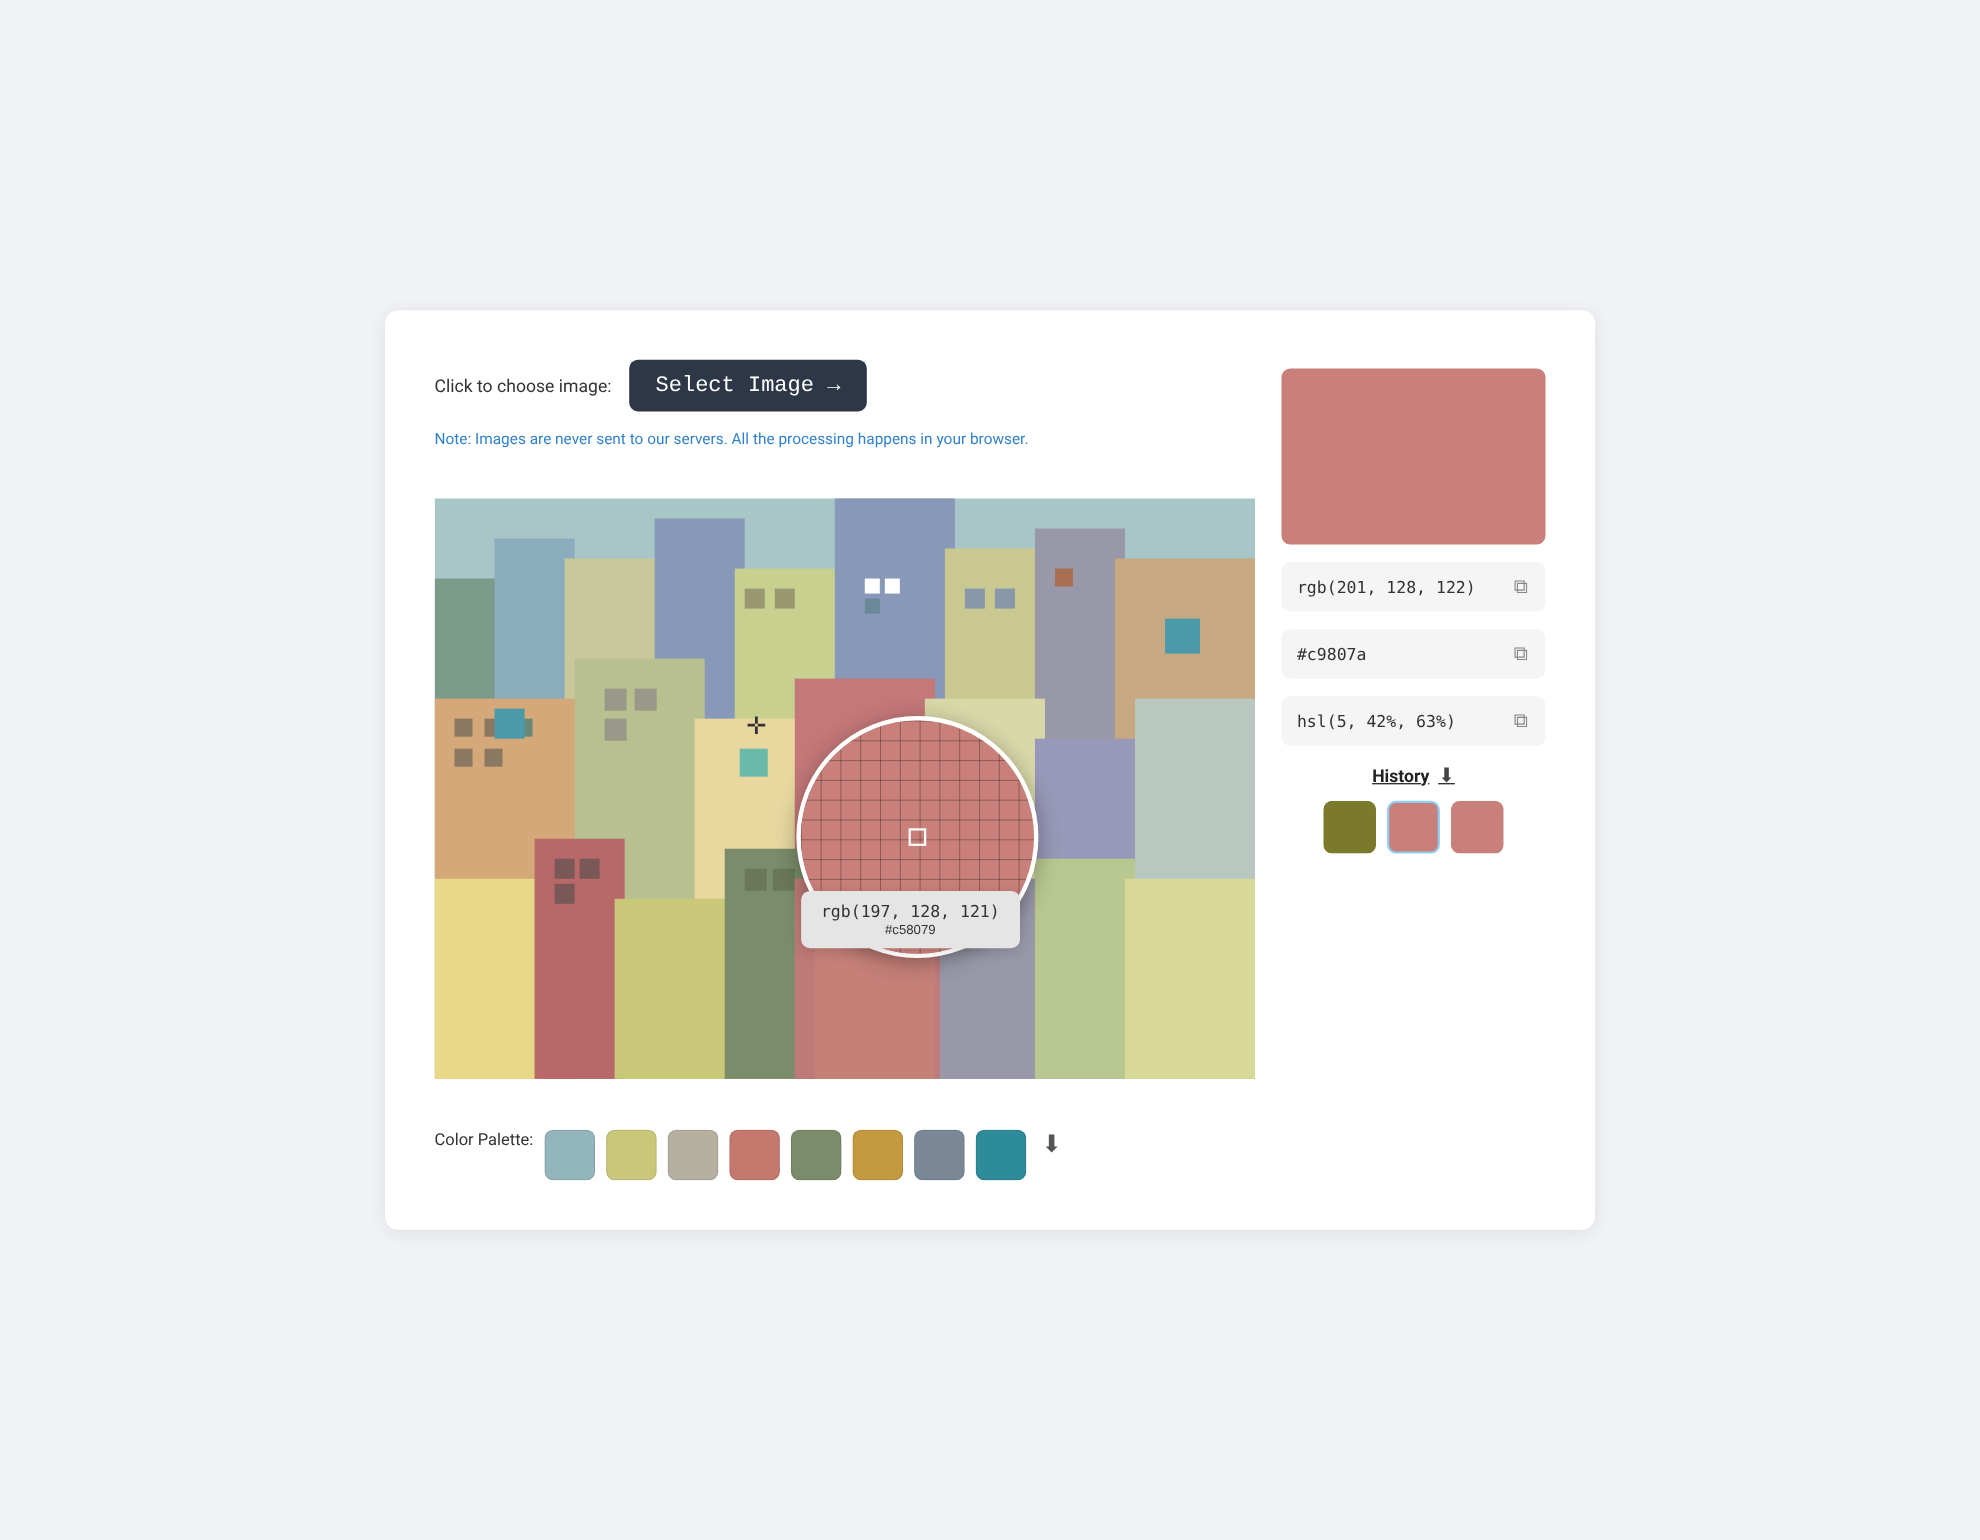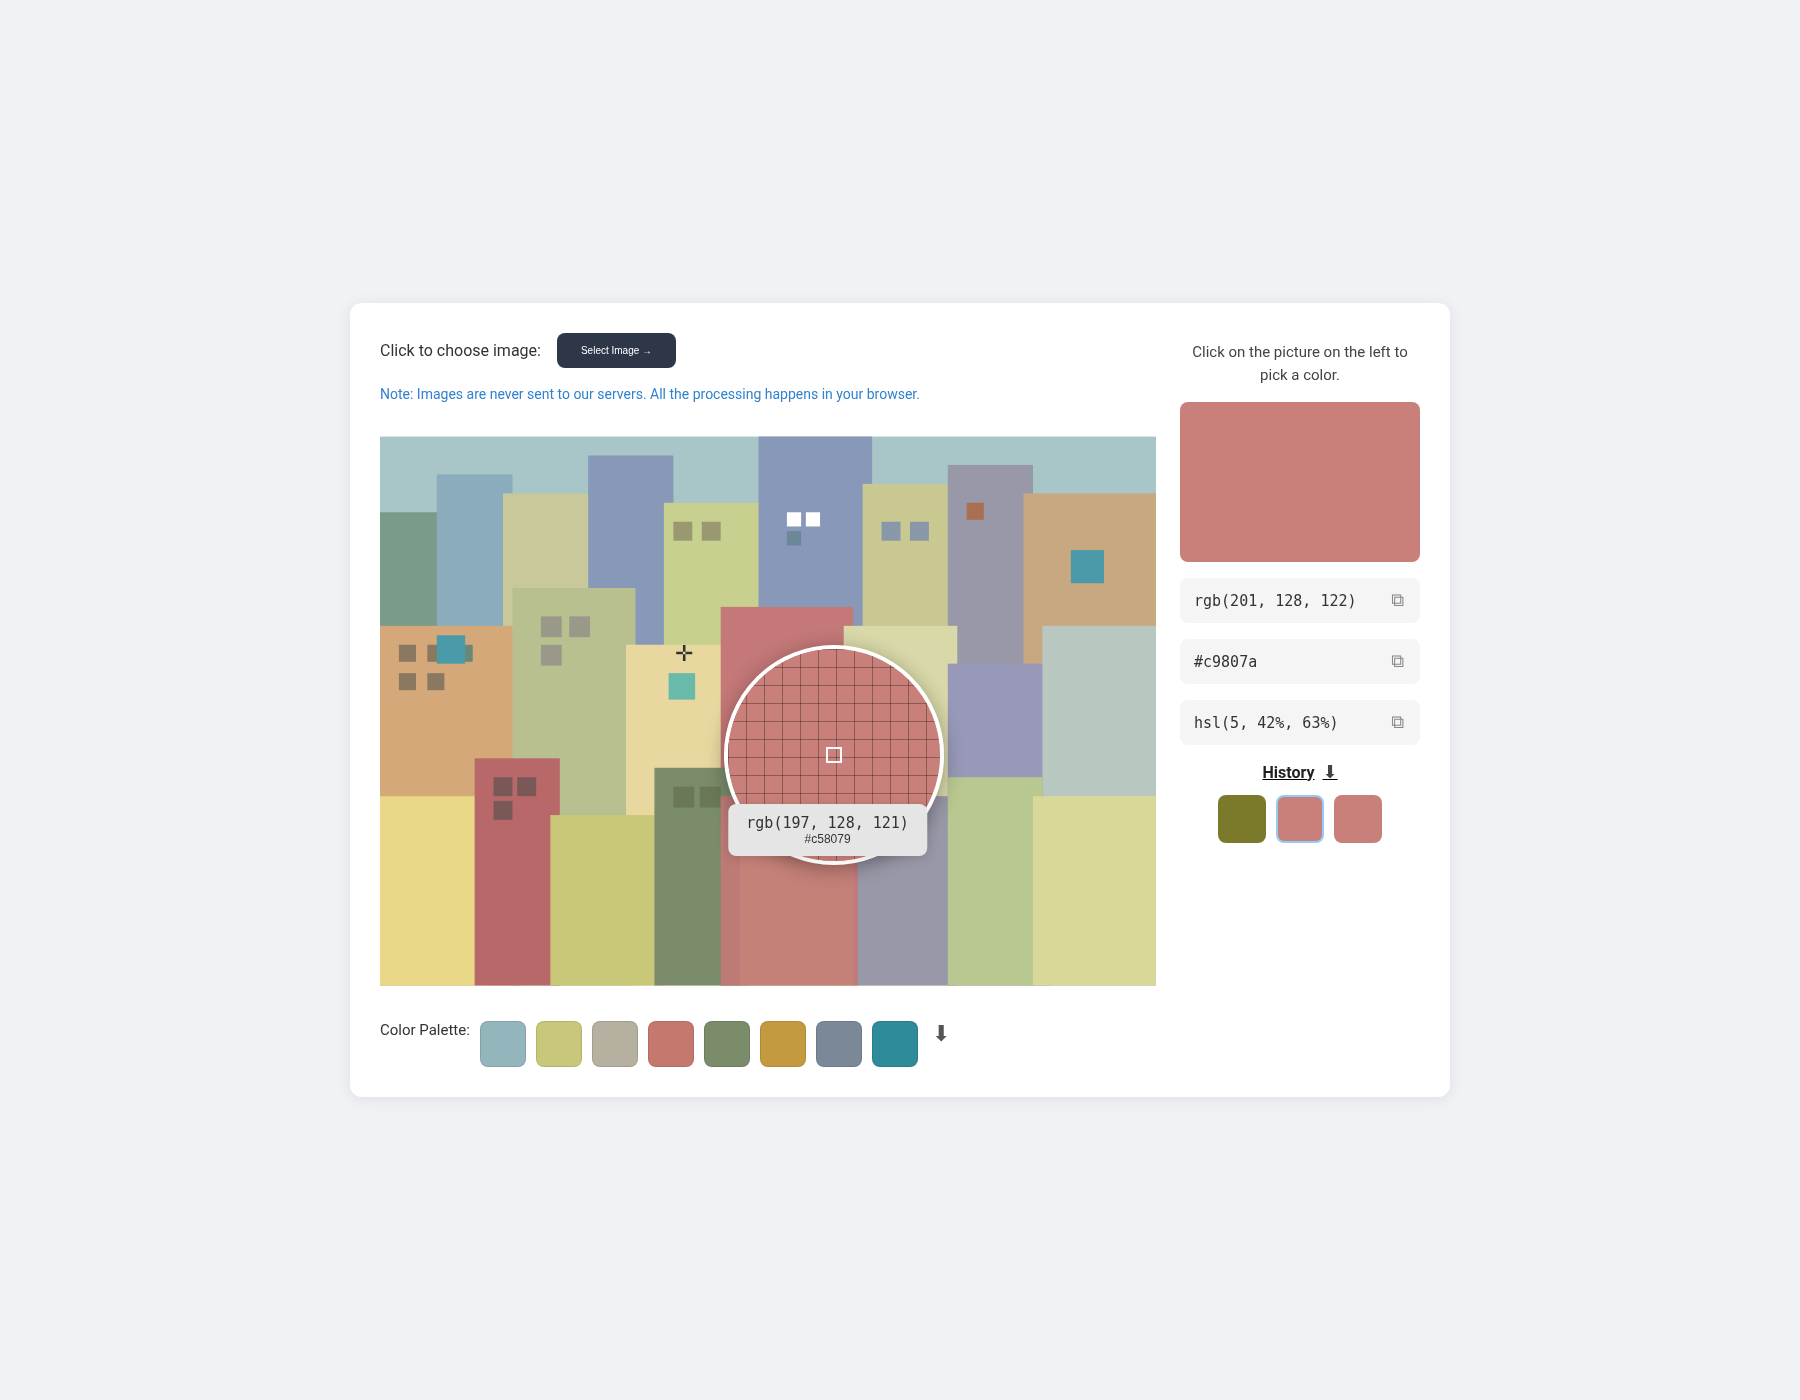--- a/index.html
+++ b/index.html
@@ -10,21 +10,21 @@
       justify-content: center;
       align-items: center;
       min-height: 100vh;
       padding: 40px;
     }
     .main-container {
       display: flex;
       gap: 24px;
       background: #fff;
       border-radius: 12px;
-      padding: 30px;
+      padding: 45px;
       box-shadow: 0 2px 16px rgba(0,0,0,0.08);
       max-width: 1100px;
       width: 100%;
     }
     .left-panel {
       flex: 1;
       display: flex;
       flex-direction: column;
       gap: 16px;
     }
@@ -36,25 +36,26 @@
     .choose-label {
       font-size: 16px;
       color: #333;
     }
     .select-btn {
       background: #2d3748;
       color: #fff;
       border: none;
       border-radius: 8px;
       padding: 12px 24px;
-      font-size: 10px;
+      font-size: 20px;
       cursor: pointer;
       display: flex;
       align-items: center;
       gap: 8px;
+      font-family: Liberation Mono, monospace;
     }
     .note-text {
       color: #3182ce;
       font-size: 14px;
       line-height: 1.5;
     }
     .image-container {
       position: relative;
       width: 100%;
       border-radius: 8px;
@@ -331,21 +332,20 @@
       <div class="palette-swatch" style="background:#c4786e;"></div>
       <div class="palette-swatch" style="background:#7a8c6a;"></div>
       <div class="palette-swatch" style="background:#c49a40;"></div>
       <div class="palette-swatch" style="background:#7a8898;"></div>
       <div class="palette-swatch" style="background:#2e8b9a;"></div>
       <button class="download-btn">⬇</button>
     </div>
   </div>
 
   <div class="right-panel">
-    <div class="right-instruction">Click on the picture on the left to pick a color.</div>
 
     <div class="color-preview" style="background:#c9807a;"></div>
 
     <div class="color-value-row">
       <span class="color-value-text">rgb(201, 128, 122)</span>
       <button class="copy-btn" title="Copy">⧉</button>
     </div>
 
     <div class="color-value-row">
       <span class="color-value-text">#c9807a</span>

